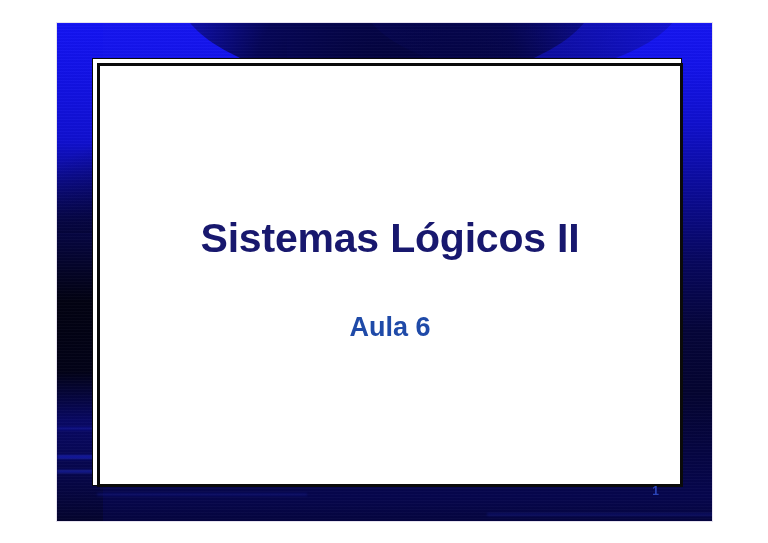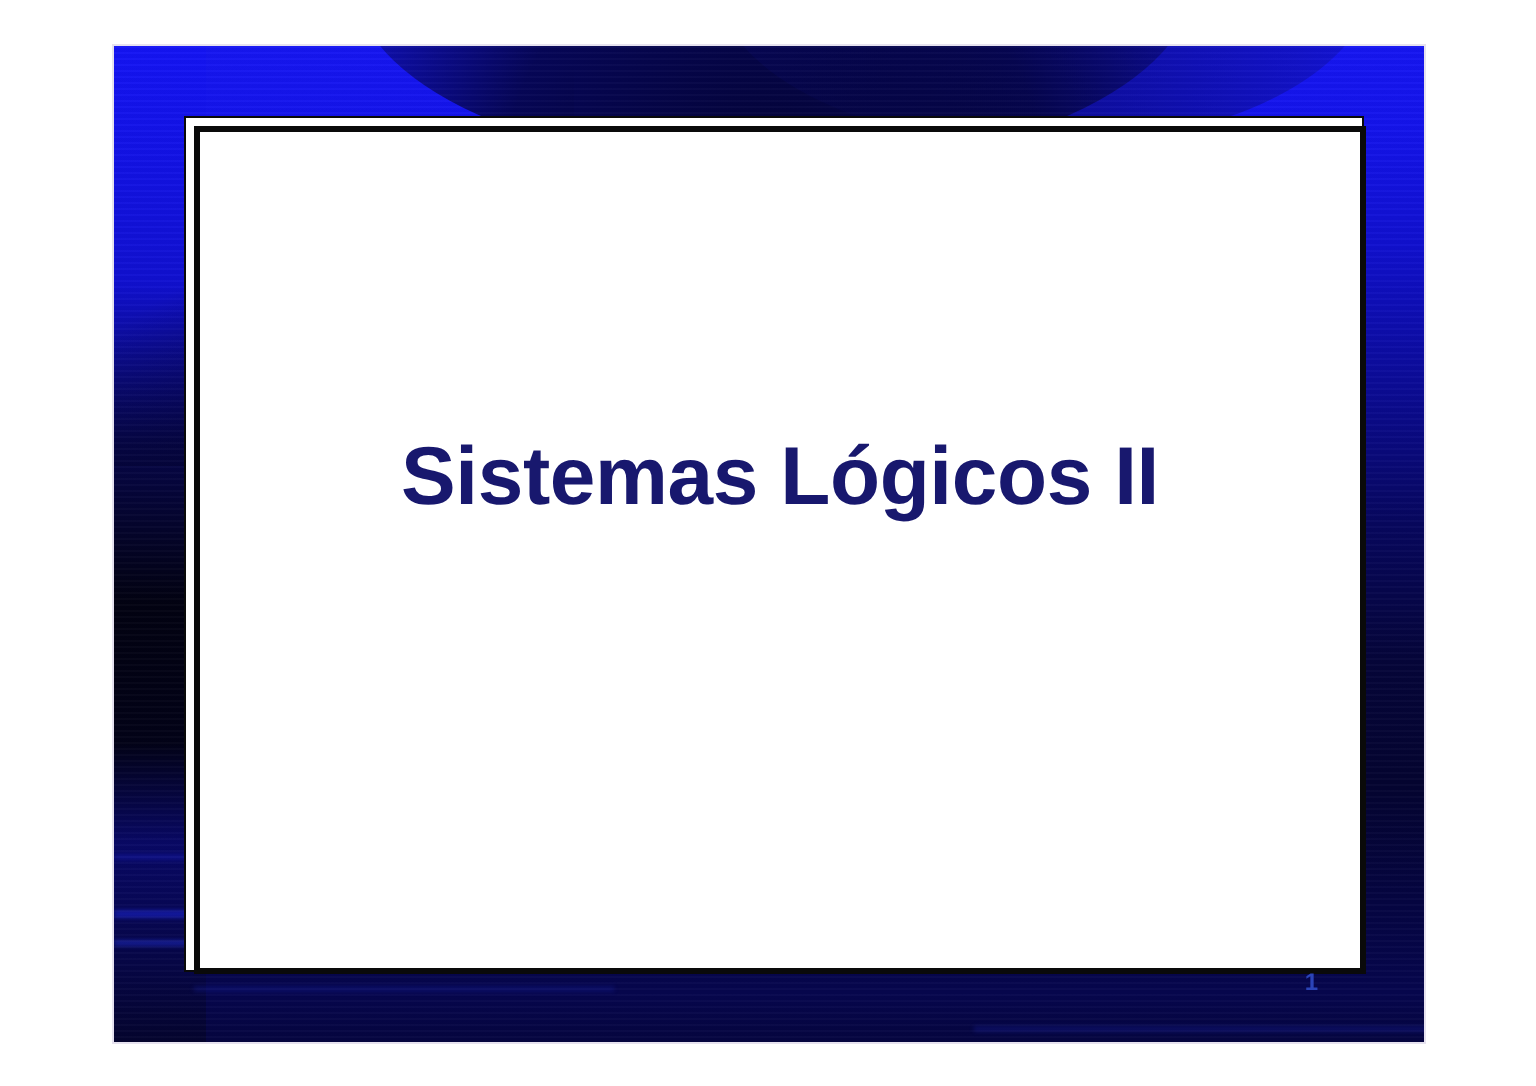--- a/index.html
+++ b/index.html
@@ -224,18 +224,19 @@
     <div class="streak s4"></div>
     <div class="streak s5"></div>
 
     <div class="bg-scan"></div>
 
     <div class="frame-outer"></div>
     <div class="frame-inner"></div>
 
     <div class="content">
       <div class="slide-title">Sistemas Lógicos II</div>
+      <div class="slide-subtitle">Aula 6</div>
     </div>
 
     <div class="page-number">1</div>
 
   </div>
 </div>
 
 </body></html>

